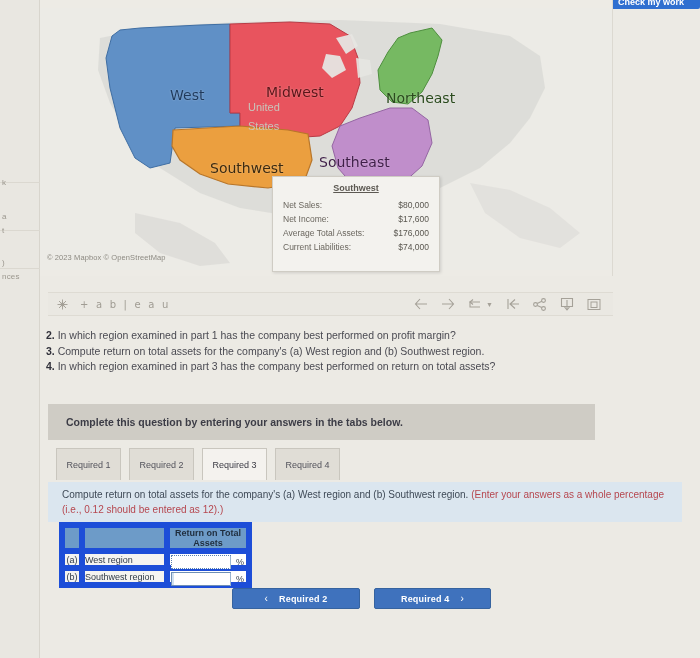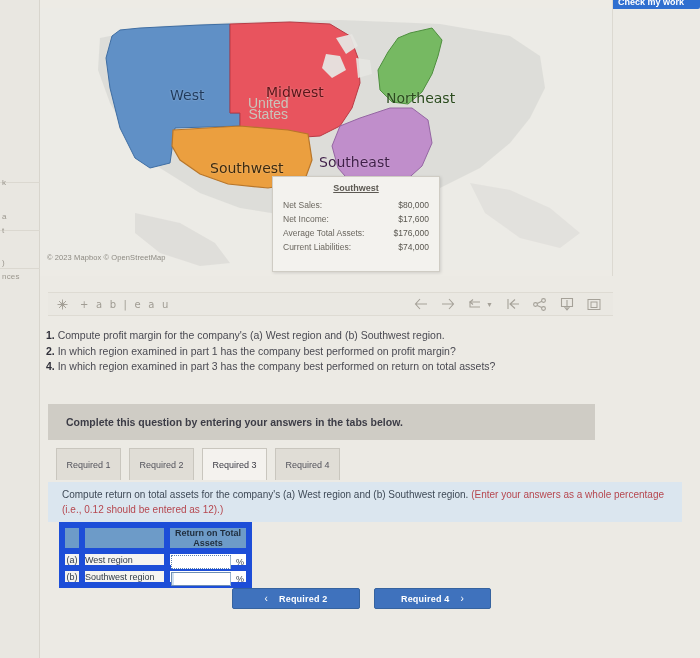--- a/index.html
+++ b/index.html
@@ -84,24 +84,24 @@
     text-shadow: 0 0 2px rgba(255,255,255,.35);
   }
   .region-label.west    { color: #1f3a5c; }
   .region-label.midwest { color: #5a1518; }
   .region-label.ne      { color: #2a4a1d; }
   .region-label.se      { color: #3f1f48; }
   .region-label.sw      { color: #3b2a10; }
 
   .watermark {
     position: absolute;
-    font-size: 14px;
+    font-size: 11px;
     color: #c9c5bb;
-    line-height: 11px;
-    text-align: center;
+    line-height: 19px;
+    text-align: left;
   }
 
   
   .tooltip-card {
     position: absolute;
     left: 232px; top: 176px;
     width: 168px; height: 96px;
     background: #f3f2ee;
     border: 1px solid #cfccc4;
     box-shadow: 1px 1px 3px rgba(0,0,0,.13);
@@ -455,26 +455,26 @@
         <svg width="14" height="13" viewBox="0 0 14 13">
             <rect x="1" y="1.5" width="12" height="10" fill="none" stroke="currentColor" stroke-width="1"></rect>
             <rect x="4" y="4" width="6" height="5.5" fill="none" stroke="currentColor" stroke-width="1"></rect>
           </svg>
       </div>
     </div>
   </div>
 
   <div class="qblock">
     <div class="qline">
-      <b>1.</b>
-      <span>Compute profit margin for the company's (a) West region and (b) Southwest region.</span>
-    </div>
-    <div class="qline">
       <b>2.</b>
       <span>In which region examined in part 1 has the company best performed on profit margin?</span>
+    </div>
+    <div class="qline">
+      <b>3.</b>
+      <span>Compute return on total assets for the company's (a) West region and (b) Southwest region.</span>
     </div>
     <div class="qline">
       <b>4.</b>
       <span>In which region examined in part 3 has the company best performed on return on total assets?</span>
     </div>
   </div>
 
   <div class="complete-bar">
     <span>Complete this question by entering your answers in the tabs below.</span>
   </div>

